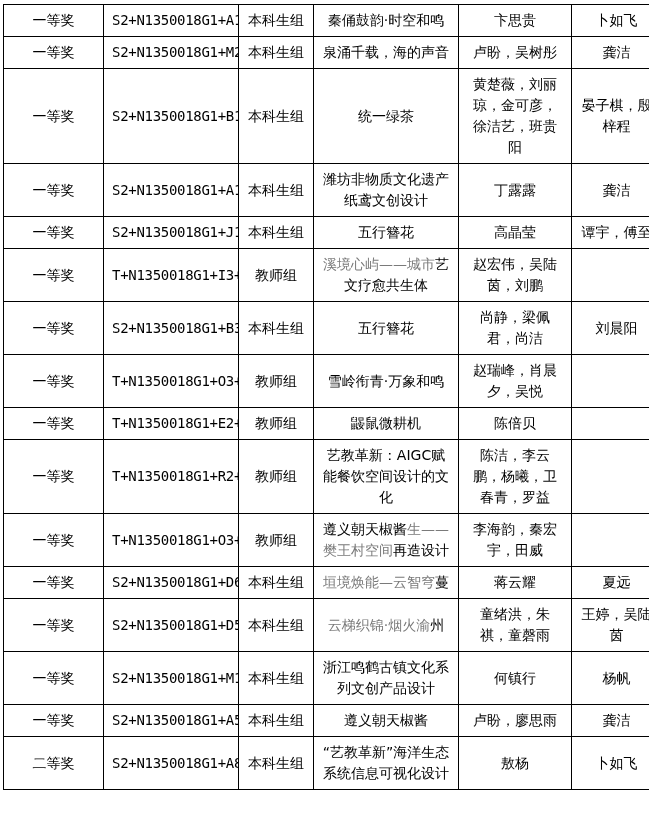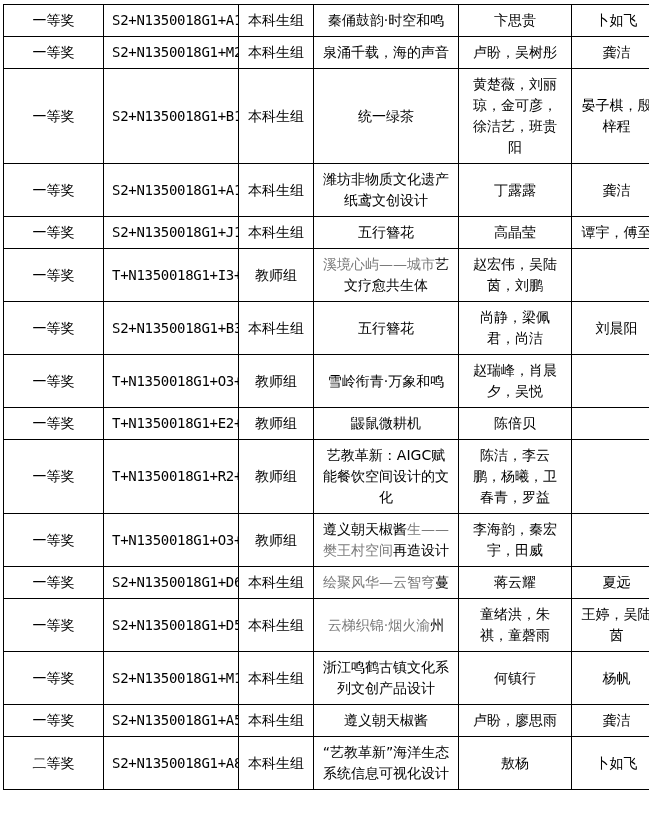--- a/index.html
+++ b/index.html
@@ -150,21 +150,21 @@
             <td class="c-code">T+N1350018G1+O3+001</td>
             <td class="c-group">教师组</td>
             <td class="c-title"><span>遵义朝天椒酱</span><span class="muted">生——樊王村空间</span><span>再造设计</span></td>
             <td class="c-authors">李海韵，秦宏宇，田威</td>
             <td class="c-advisors"></td>
           </tr>
           <tr>
             <td class="c-award">一等奖</td>
             <td class="c-code">S2+N1350018G1+D6+003</td>
             <td class="c-group">本科生组</td>
-            <td class="c-title"><span class="muted">绘聚风华—云智穹</span><span>蔓</span></td>
+            <td class="c-title"><span class="muted">垣境焕能—云智穹</span><span>蔓</span></td>
             <td class="c-authors">蒋云耀</td>
             <td class="c-advisors">夏远</td>
           </tr>
           <tr>
             <td class="c-award">一等奖</td>
             <td class="c-code">S2+N1350018G1+D5+006</td>
             <td class="c-group">本科生组</td>
             <td class="c-title"><span class="muted">云梯织锦·烟火渝</span><span>州</span></td>
             <td class="c-authors">童绪洪，朱祺，童磬雨</td>
             <td class="c-advisors">王婷，吴陆茵</td>

